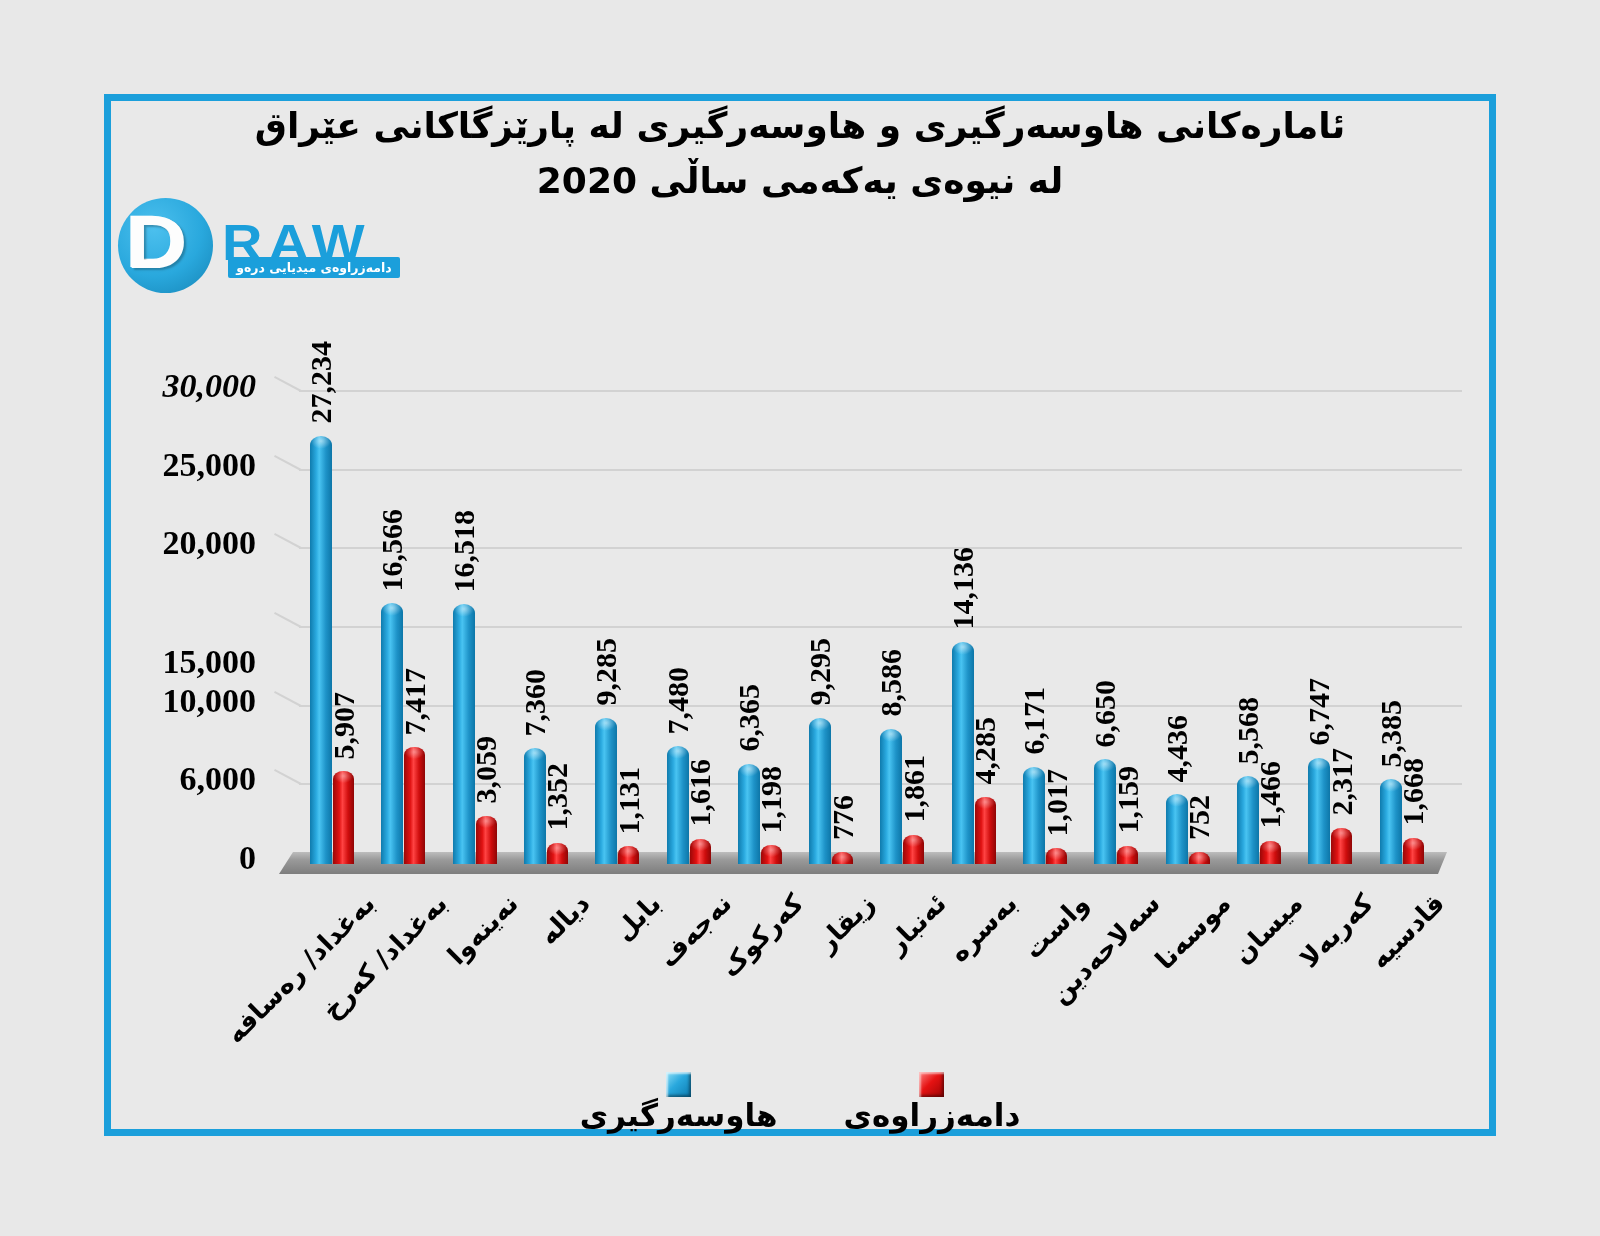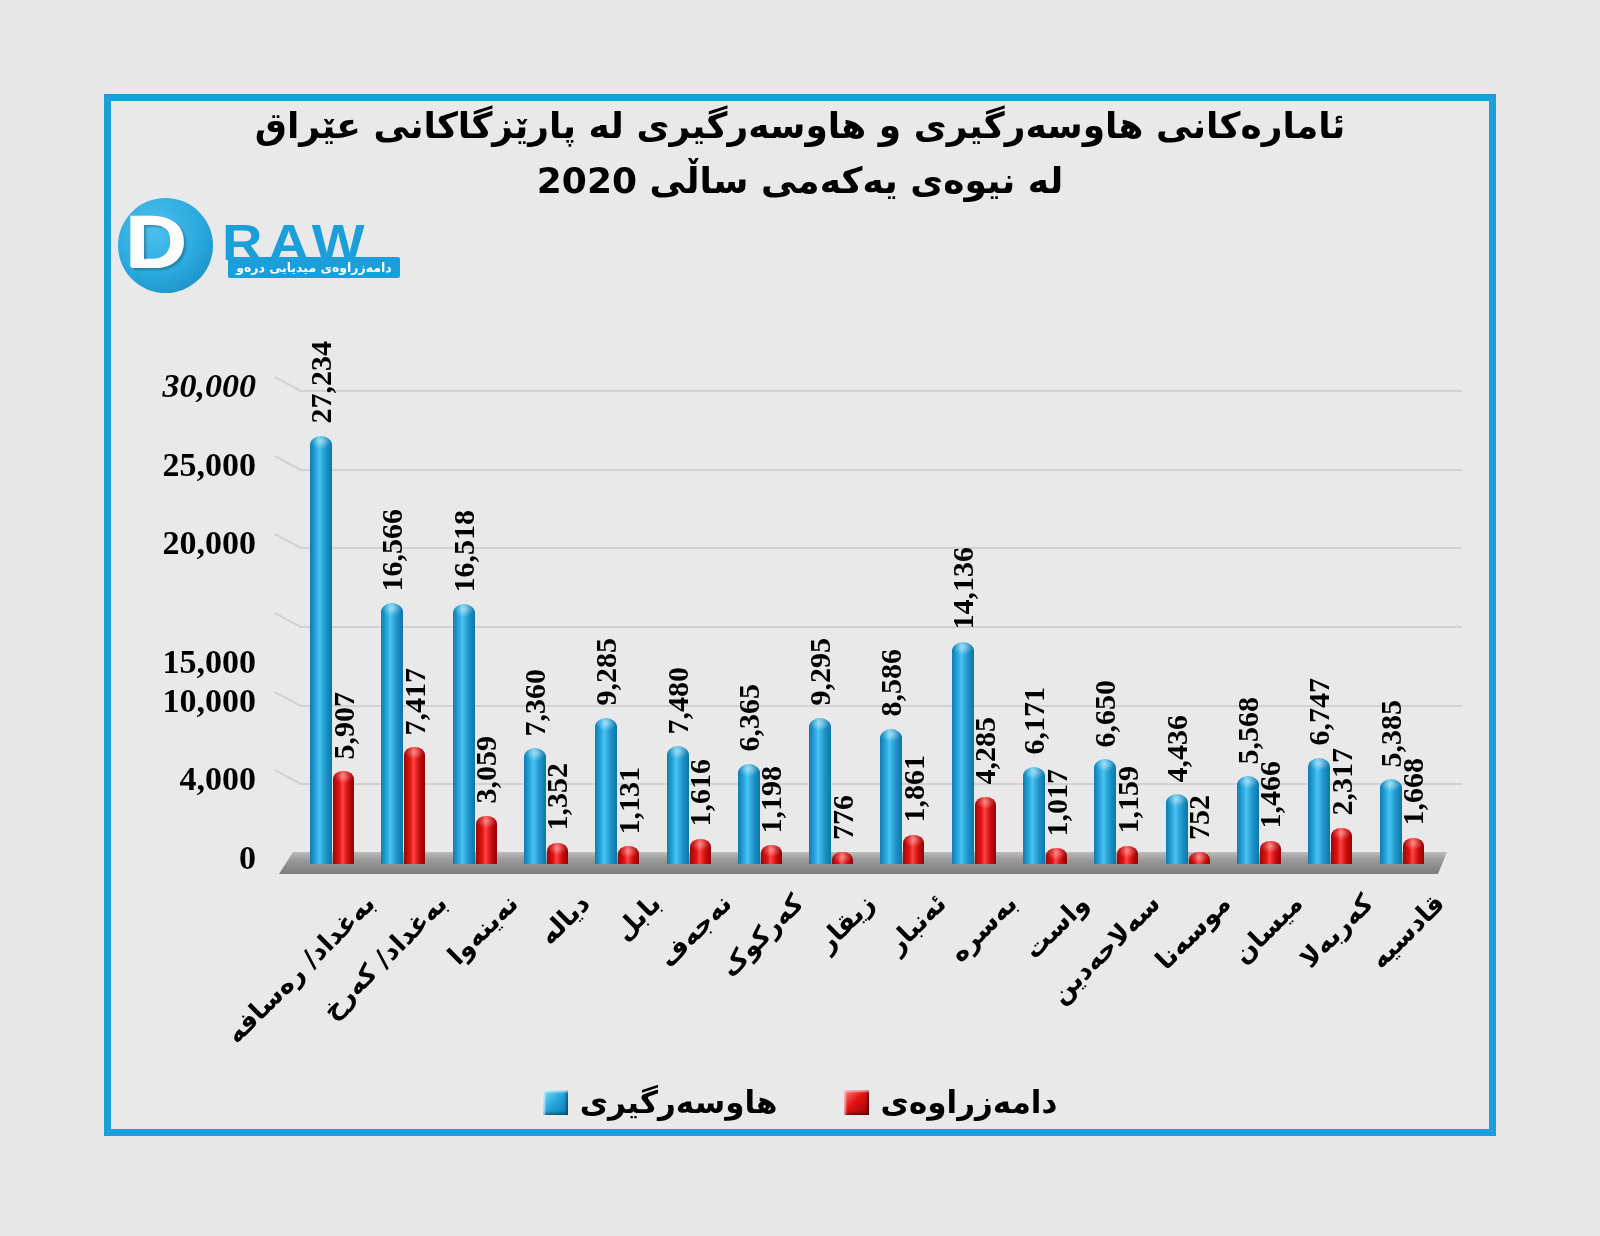--- a/index.html
+++ b/index.html
@@ -81,21 +81,21 @@
     position:absolute;top:8px;white-space:nowrap;direction:rtl;
     transform:rotate(-45deg);transform-origin:top right;
     font-weight:bold;font-size:26px;color:#000;
   }
   
   .legend{
     position:absolute;left:112px;top:1080px;width:1376px;height:44px;z-index:4;
     display:flex;flex-direction:row;justify-content:center;align-items:center;
     column-gap:66px;direction:ltr;
   }
-  .legend-item{display:flex;align-items:center;column-gap:12px;}
+  .legend-item{display:flex;align-items:center;column-gap:12px;flex-direction:column;}
   .legend-swatch{width:25px;height:25px;}
   .legend-swatch.blue{
     background:linear-gradient(135deg,#8edff8 0%,#29a8dd 45%,#0c7bb0 100%);
     box-shadow:inset 2px 2px 2px rgba(255,255,255,.65), inset -2px -2px 3px rgba(0,0,0,.4);
   }
   .legend-swatch.red{
     background:linear-gradient(135deg,#ff8080 0%,#e51212 45%,#9c0404 100%);
     box-shadow:inset 2px 2px 2px rgba(255,255,255,.55), inset -2px -2px 3px rgba(0,0,0,.4);
   }
   .legend-label{direction:rtl;font-weight:bold;font-size:31px;color:#000;}
@@ -116,21 +116,21 @@
   <div>ئامارەکانی هاوسەرگیری و هاوسەرگیری لە پارێزگاکانی عێراق</div>
   <div>لە نیوەی یەکەمی ساڵی 2020</div>
 </div>
 
 <div id="yticks">
     <div class="ytick" style="top: 366px; font-style: italic;">30,000</div>
     <div class="ytick" style="top: 444.667px;">25,000</div>
     <div class="ytick" style="top: 523.333px;">20,000</div>
     <div class="ytick" style="top: 602px; margin-top: 40px;">15,000</div>
     <div class="ytick" style="top: 680.667px;">10,000</div>
-    <div class="ytick" style="top: 759.333px;">4,000</div>
+    <div class="ytick" style="top: 759.333px;">6,000</div>
     <div class="ytick" style="top: 838px;">0</div>
   </div>
 
 <div class="plot" id="plot">
     <div class="gridline" style="bottom: 88.6667px;">
       <span class="diag"></span>
     </div>
     <div class="gridline" style="bottom: 167.333px;">
       <span class="diag"></span>
     </div>

